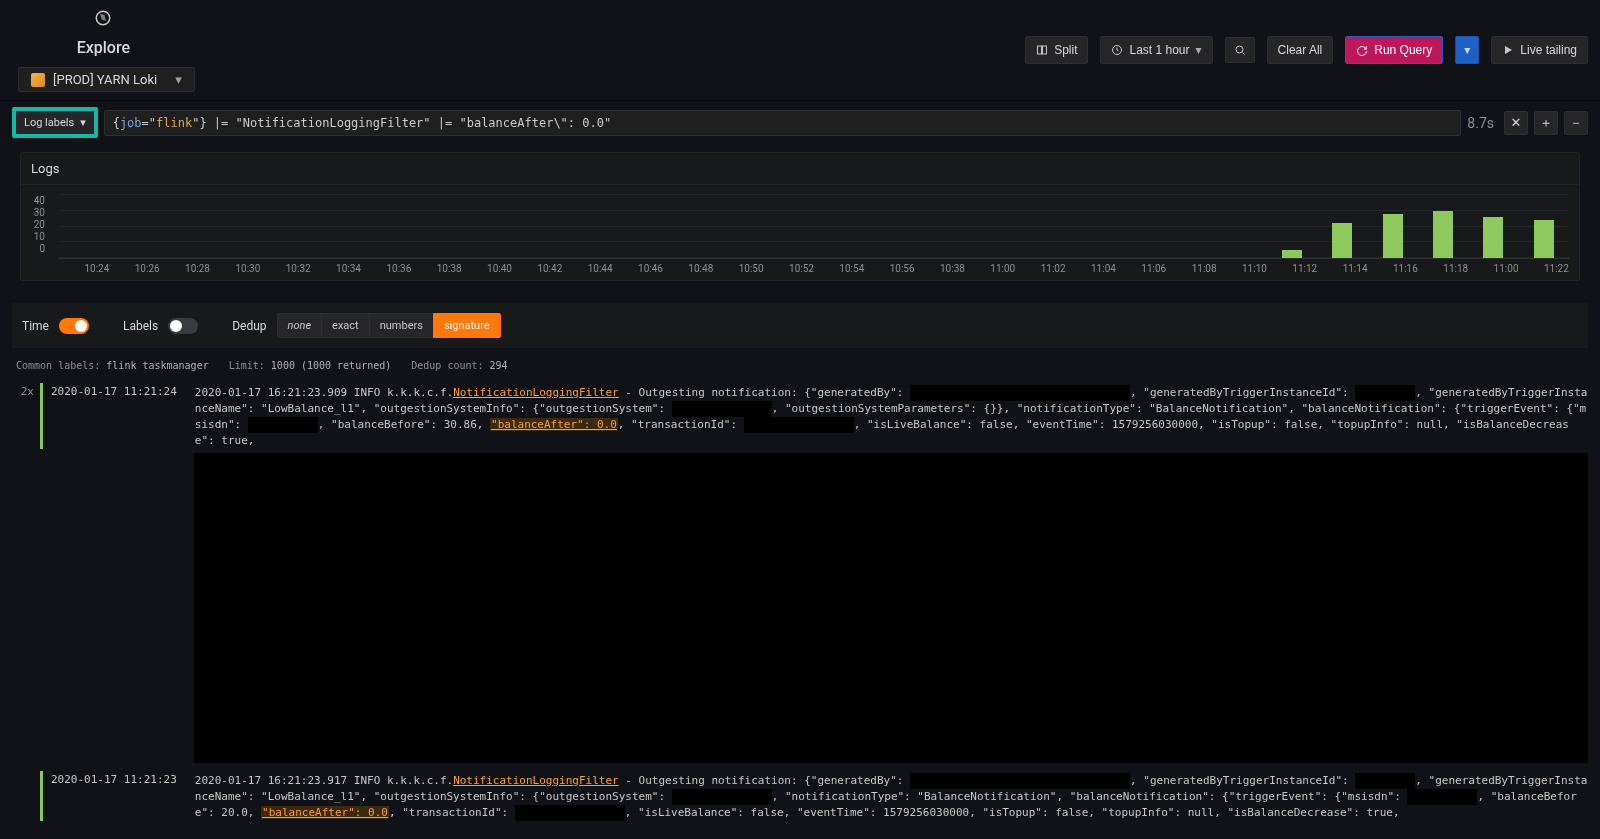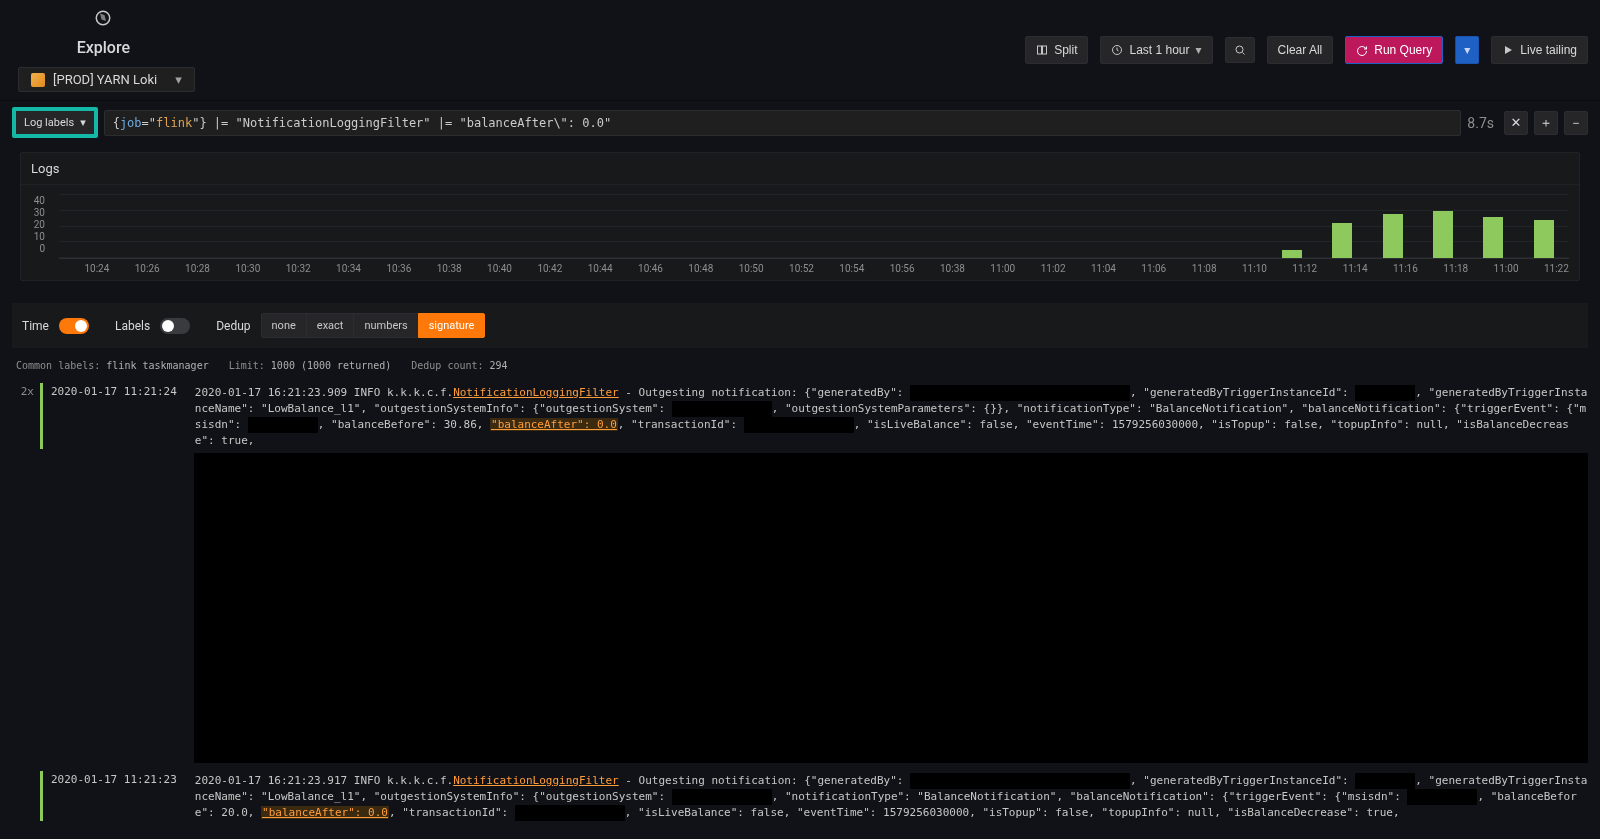--- a/index.html
+++ b/index.html
@@ -36,30 +36,30 @@
 .chart-wrap { margin-left: 28px; height: 64px; position: relative; border-bottom: 1px solid #2e2f33; }
 .gridlines { position: absolute; inset: 0; }
 .gridlines div { position: absolute; left: 0; right: 0; border-top: 1px solid #232428; }
 .bars { position: absolute; inset: 0; display: flex; align-items: flex-end; }
 .bars .seg { flex: 1; height: 100%; position: relative; }
 .bars .bar { position: absolute; bottom: 0; left: 30%; width: 40%; background: #8ec95e; }
 .xaxis { margin-left: 28px; display: flex; font-size: 10px; color: #8e8e8e; margin-top: 4px; }
 .xaxis div { flex: 1; text-align: right; }
 .legend { margin-left: 28px; margin-top: 6px; font-size: 11px; color: #8e8e8e; display: flex; align-items: center; gap: 4px; }
 .legend .sw { width: 12px; height: 3px; background: #8ec95e; display: inline-block; }
-.controls { margin: 22px 12px 0; background: #18191b; padding: 10px; display: flex; align-items: center; gap: 26px; font-size: 12px; }
+.controls { margin: 22px 12px 0; background: #18191b; padding: 10px; display: flex; align-items: center; gap: 34px; font-size: 12px; }
 .ctrl-group { display: flex; align-items: center; gap: 10px; }
 .toggle { width: 30px; height: 16px; border-radius: 8px; position: relative; cursor: pointer; }
 .toggle.on { background: #ff780a; }
 .toggle.off { background: #3a3b3e; }
 .toggle .knob { position: absolute; top: 2px; width: 12px; height: 12px; background: #fff; border-radius: 50%; }
 .toggle.on .knob { right: 2px; } .toggle.off .knob { left: 2px; }
 .radio-group { display: flex; }
 .radio-group .opt { background: #262628; border: 1px solid #2c2d31; padding: 5px 10px; font-size: 11px; cursor: pointer; color: #c7c7c7; margin-left: -1px; }
-.radio-group .opt:first-child { border-radius: 2px 0 0 2px; margin-left: 0; }
+.radio-group .opt:first-child { border-radius: 2px 0 0 2px; margin-left: 0; font-style: italic; }
 .radio-group .opt:last-child { border-radius: 0 2px 2px 0; }
 .radio-group .opt.active { background: #ff780a; border-color: #ff780a; color: #fff; }
 .meta-line { margin: 6px 12px 0; padding: 6px 4px; font-size: 10px; color: #8e8e8e; font-family: Menlo, Monaco, Consolas, monospace; display: flex; gap: 20px; }
 .meta-line .lbl { color: #8e8e8e; } .meta-line .val { color: #b0b0b0; }
 .logs { margin: 6px 12px 0; font-family: Menlo, Monaco, Consolas, monospace; font-size: 11px; }
 .log-row { display: flex; align-items: flex-start; }
 .dup { width: 28px; color: #8e8e8e; text-align: right; padding-right: 6px; padding-top: 2px; }
 .lvl { width: 3px; background: #8ec95e; align-self: stretch; margin-right: 8px; }
 .ts { color: #c7c7c7; white-space: nowrap; padding-right: 18px; padding-top: 2px; }
 .msg { flex: 1; color: #c7c7c7; line-height: 1.45; word-break: break-all; padding-top: 2px; }

